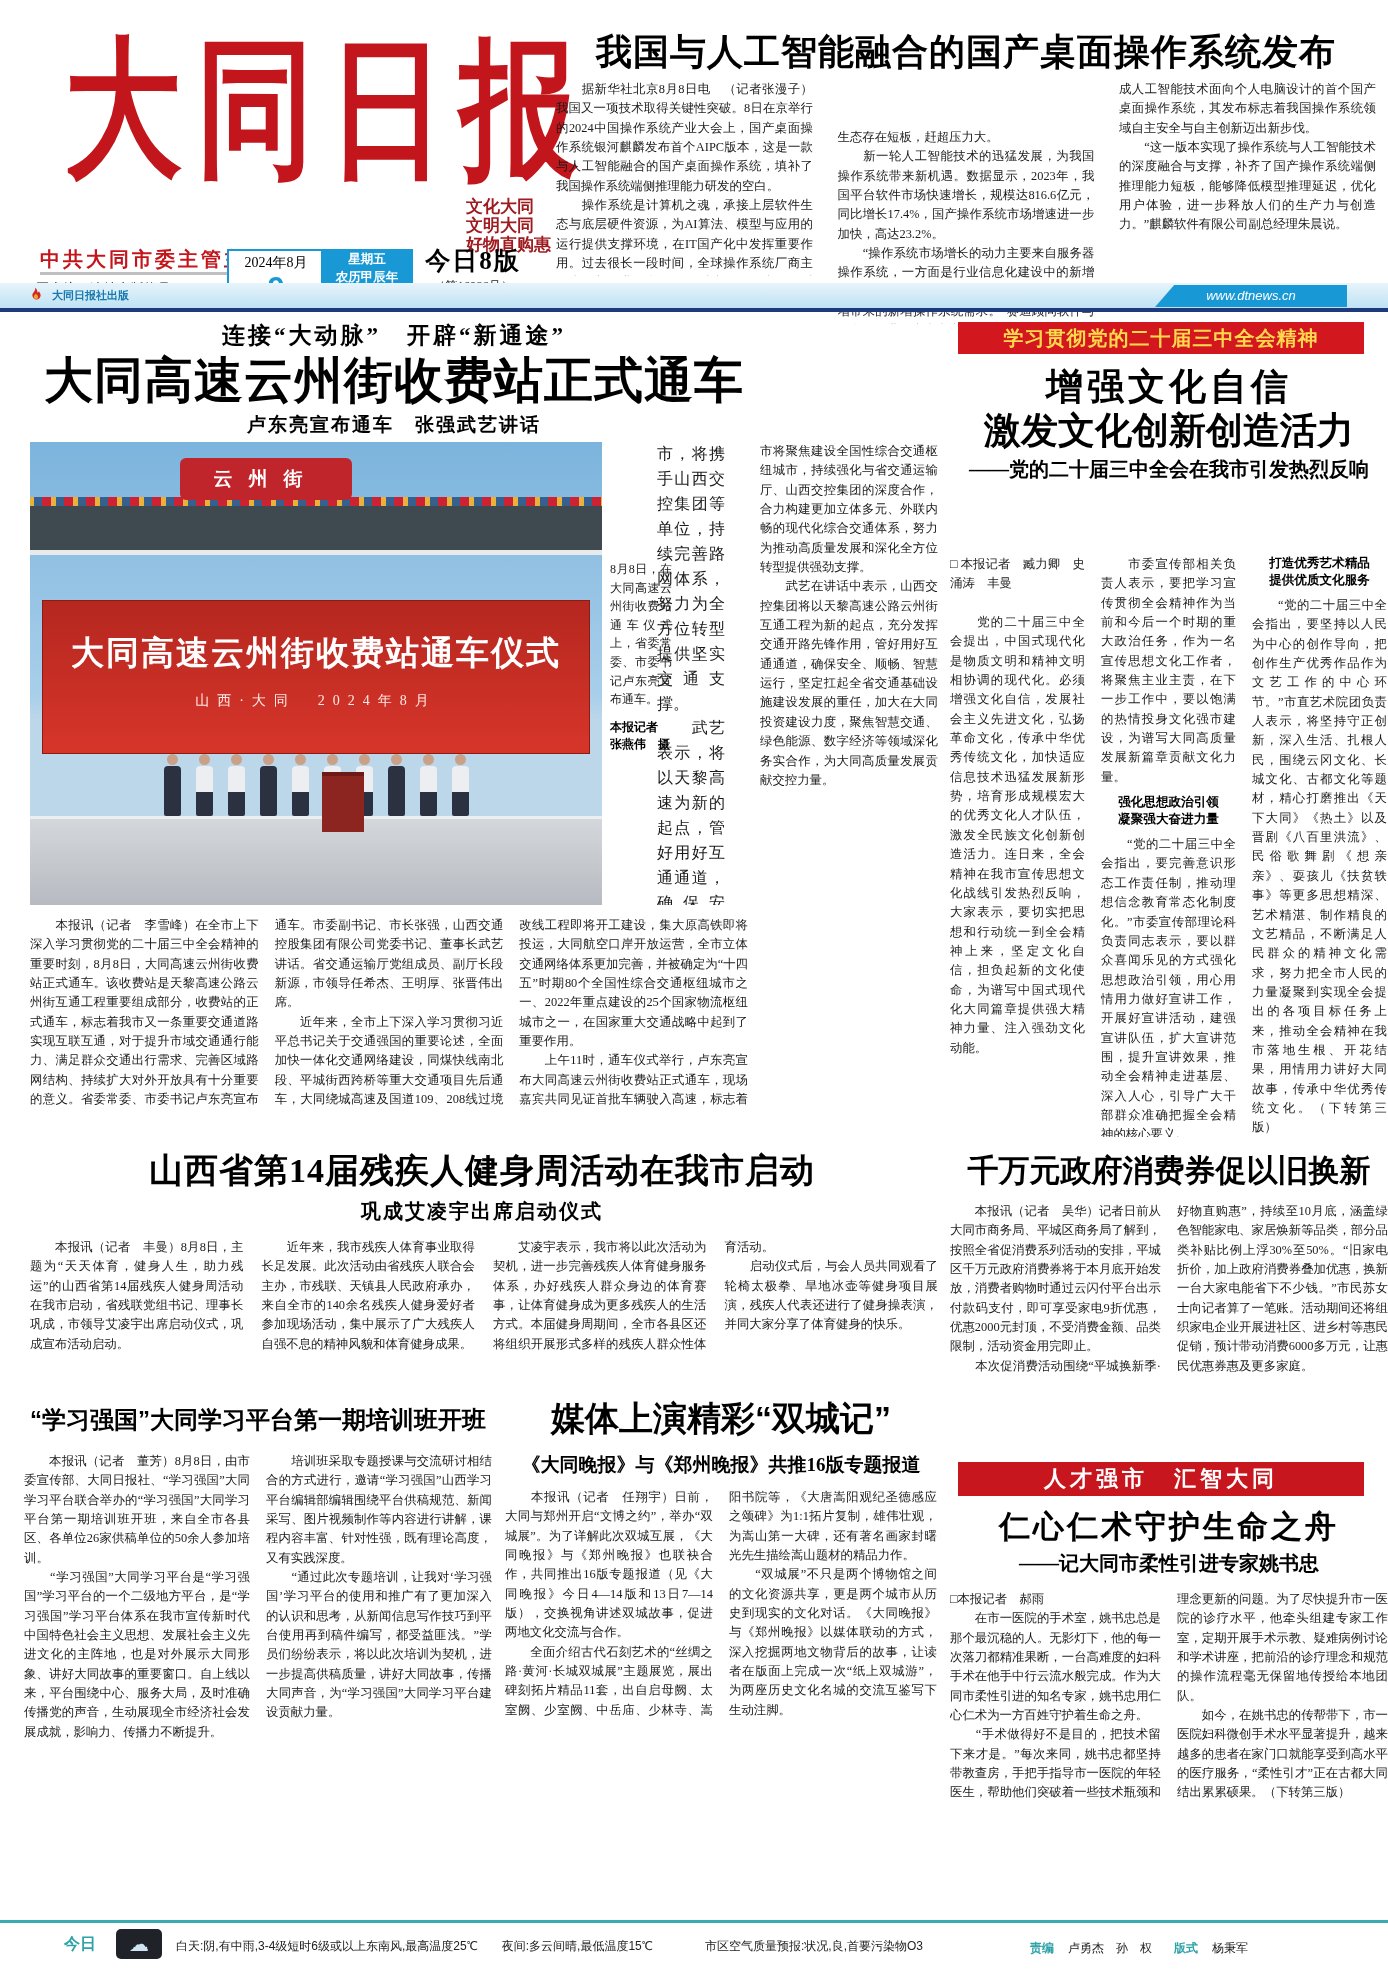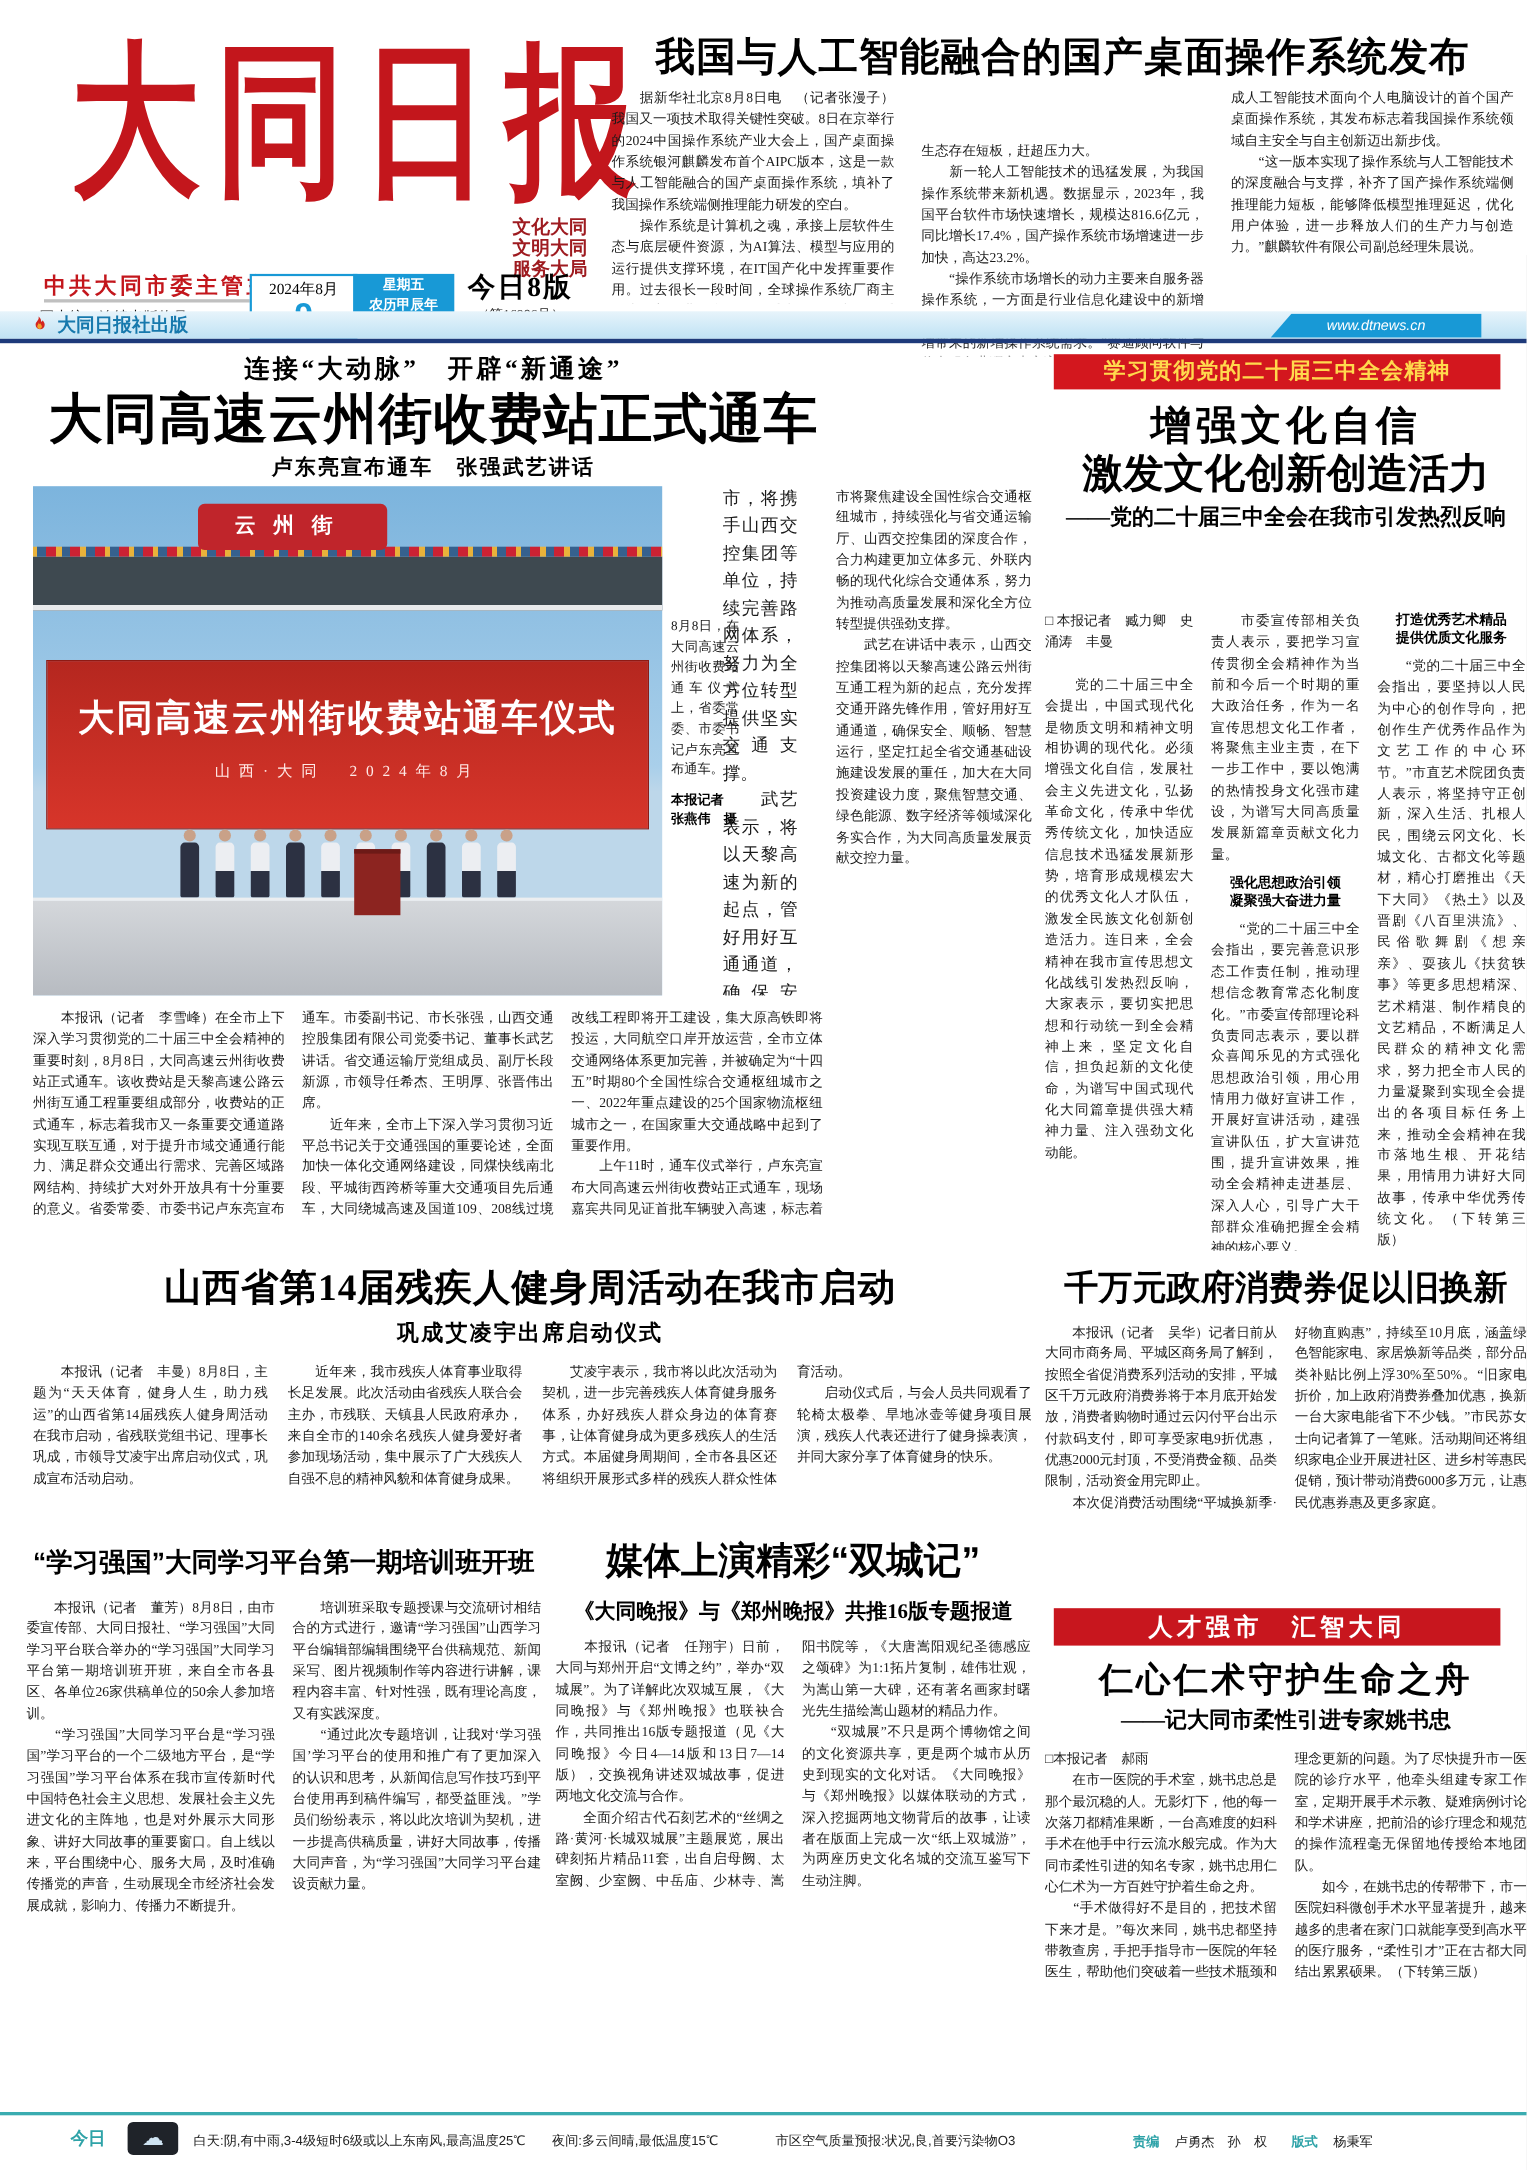--- a/index.html
+++ b/index.html
@@ -81,21 +81,21 @@
 
 <div id="page">
 
   <div class="abs" style="left:64px;top:36px;width:480px;height:160px;">
     <div id="paper-name">大同日报</div>
   </div>
 
   <div class="abs" style="left:466px;top:197px;">
     <div class="slogan">文化大同</div>
     <div class="slogan">文明大同</div>
-    <div class="slogan">服务大局</div>
+    <div class="slogan">好物直购惠</div>
   </div>
 
   <div id="sponsor" class="abs" style="left:40px;top:246px;">中共大同市委主管主办</div>
   <div class="abs" style="left:40px;top:272px;width:262px;height:3px;background:#c0c0c0;"></div>
   <div id="issn" class="abs" style="left:36px;top:280px;">国内统一连续出版物号：CN14—0019</div>
 
   <div class="abs datebox-white" style="left:227px;top:249px;width:94px;height:56px;">
     <div style="font-size:14px;margin-top:3px;">2024年8月</div>
     <div style="font-family:'Liberation Sans',sans-serif;font-weight:900;font-size:30px;line-height:30px;color:#1899d6;">9</div>
   </div>
@@ -120,21 +120,21 @@
 　　“这一版本实现了操作系统与人工智能技术的深度融合与支撑，补齐了国产操作系统端侧推理能力短板，能够降低模型推理延迟，优化用户体验，进一步释放人们的生产力与创造力。”麒麟软件有限公司副总经理朱晨说。</div>
   </div>
 
   <div id="pub-bar" class="abs" style="left:0;top:283px;width:1388px;height:25px;">
     <span style="margin-left:26px;width:18px;height:18px;display:inline-block;">
       <svg viewBox="0 0 24 24" width="18" height="18">
           <path d="M12 1c1.5 4.5-3.5 6-3.5 10a5.5 5.5 0 0 0 11 0c0-2.2-1.2-3.4-2.3-5.4-.9 2.2-2.2 2.4-2.2.2 0-1.3-1-3.6-3-4.8z" fill="#d3261f"></path>
           <path d="M12 8c.6 2.4-1.6 3.1-1.6 5.2a2.9 2.9 0 0 0 5.8 0c0-1.6-1.4-2.4-2-4-.4 1.2-1.5 1.3-2.2-1.2z" fill="#f2a229"></path>
         </svg>
     </span>
-    <span style="margin-left:8px;font-family:'Liberation Sans',sans-serif;font-size:17px;font-weight:bold;color:#1779ad;">大同日报社出版</span>
+    <span style="margin-left:8px;font-family:'Liberation Sans',sans-serif;font-size:11px;font-weight:bold;color:#1779ad;">大同日报社出版</span>
   </div>
   <div id="pub-ribbon" class="abs" style="left:1155px;top:285px;width:192px;height:22px;">www.dtnews.cn</div>
   <div id="navy-rule" class="abs" style="left:0;top:308px;width:1388px;height:4px;"></div>
 
   <div class="abs hl-serif" style="left:24px;top:320px;width:740px;font-size:23px;letter-spacing:3px;">连接“大动脉”　开辟“新通途”</div>
   <div class="abs hl-sans" style="left:24px;top:348px;width:740px;font-size:49px;letter-spacing:1px;">大同高速云州街收费站正式通车</div>
   <div class="abs hl-serif" style="left:24px;top:412px;width:740px;font-size:19px;letter-spacing:2px;">卢东亮宣布通车　张强武艺讲话</div>
 
   <div id="photo" class="abs" style="left:30px;top:442px;width:572px;height:463px;">
     <div id="photo-canopy"></div>

